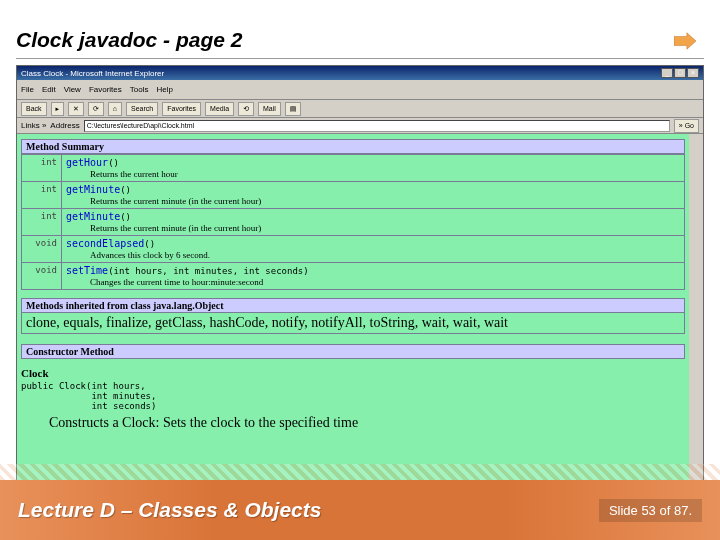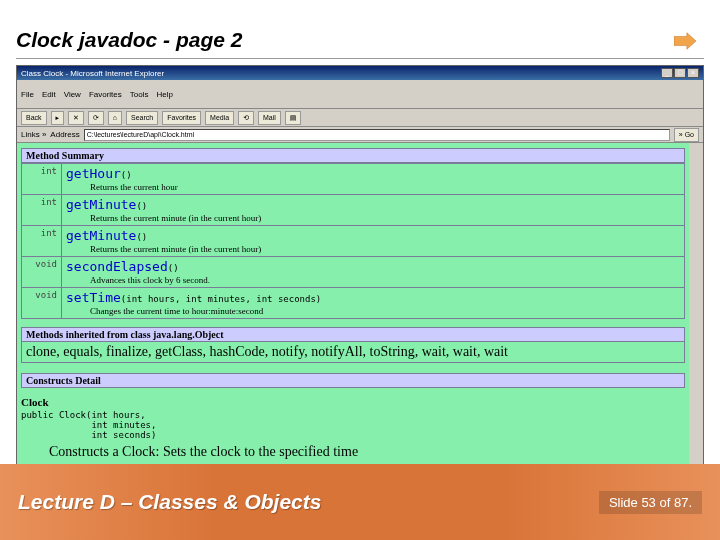--- a/index.html
+++ b/index.html
@@ -5,43 +5,43 @@
   * { margin: 0; padding: 0; box-sizing: border-box; }
   body { width: 720px; height: 540px; background: #fff; font-family: Verdana, Arial, sans-serif; position: relative; overflow: hidden; }
   .slide-title { font-size: 21px; font-weight: bold; font-style: italic; color: #000; padding: 8px 16px 6px; margin-top: 20px; }
   .title-rule { border: 0; border-top: 1px solid #999; margin: 0 16px 6px; }
   .accent-arrow { position: absolute; top: 32px; right: 24px; }
   .accent-arrow svg { width: 22px; height: 18px; }
   .browser { margin: 0 16px; border: 1px solid #666; background: #d4d0c8; font-size: 8px; color: #000; }
   .browser-titlebar { background: linear-gradient(#0a246a,#3a6ea5); color: #fff; height: 14px; display: flex; align-items: center; padding: 0 4px; font-size: 8px; }
   .browser-titlebar .spacer { flex: 1; }
   .wbtn { width: 12px; height: 10px; background: #d4d0c8; border: 1px solid #555; margin-left: 1px; font-size: 7px; text-align: center; line-height: 8px; }
-  .browser-menubar { height: 29px; display: flex; align-items: center; padding: 0 4px; gap: 8px; font-size: 8px; background: #d4d0c8; border-bottom: 1px solid #888; }
+  .browser-menubar { height: 20px; display: flex; align-items: center; padding: 0 4px; gap: 8px; font-size: 8px; background: #d4d0c8; border-bottom: 1px solid #888; }
   .browser-toolbar { height: 18px; display: flex; align-items: center; padding: 0 4px; gap: 4px; background: #d4d0c8; border-bottom: 1px solid #888; }
   .tbtn { height: 14px; padding: 0 4px; border: 1px solid #999; background: #ece9d8; font-size: 7px; display: flex; align-items: center; }
   .browser-addrbar { height: 16px; display: flex; align-items: center; padding: 0 4px; gap: 4px; background: #d4d0c8; border-bottom: 1px solid #888; }
   .addr-input { flex: 1; height: 12px; background: #fff; border: 1px inset #999; font-size: 7px; padding: 0 2px; line-height: 10px; }
   .content { background: #86efac; height: 409px; overflow: hidden; position: relative; border-right: 14px solid #d4d0c8; }
   .javadoc { padding: 2px 4px; font-family: "Times New Roman", serif; font-size: 9px; }
   .section-header { background: #ccccff; border: 1px solid #7a7a99; padding: 1px 4px; font-weight: bold; font-size: 10px; margin-top: 3px; }
   .method-table { width: 100%; border-collapse: collapse; border: 1px solid #7a7a99; margin-top: 0; }
   .method-table td { border: 1px solid #7a7a99; vertical-align: top; padding: 2px 4px; font-size: 9px; }
   .ret-col { width: 40px; text-align: right; color: #444; font-family: monospace; font-size: 8px; }
-  .method-name { color: #0000cc; font-family: monospace; font-size: 13px; text-align: right; }
+  .method-name { color: #0000cc; font-family: monospace; font-size: 10px; text-align: right; }
   .method-sig { font-family: monospace; font-size: 9px; }
   .method-desc { display: block; margin-left: 24px; margin-top: 1px; }
   .inherited-row { padding: 2px 4px; font-size: 14px; border: 1px solid #7a7a99; border-top: 0; }
   .ctor-detail { margin-top: 8px; }
   .ctor-name { font-weight: bold; font-size: 11px; margin-top: 6px; }
   .ctor-sig { font-family: monospace; font-size: 9px; white-space: pre; margin-top: 2px; }
   .ctor-desc { font-size: 14px; margin-left: 28px; margin-top: 4px; }
   .statusbar { height: 16px; background: #d4d0c8; border-top: 1px solid #888; display: flex; align-items: center; padding: 0 4px; font-size: 8px; }
   .statusbar .spacer { flex: 1; }
   .statusbox { border: 1px inset #aaa; height: 12px; padding: 0 6px; line-height: 10px; margin-left: 2px; }
-  .footer { position: absolute; left: 0; right: 0; bottom: 0; height: 76px; background: linear-gradient(90deg, #e8915a 0%, #d97438 30%, #d97438 70%, #e8915a 100%); display: flex; align-items: center; padding: 0 18px; gap: 20px; }
+  .footer { position: absolute; left: 0; right: 0; bottom: 0; height: 60px; background: linear-gradient(90deg, #e8915a 0%, #d97438 30%, #d97438 70%, #e8915a 100%); display: flex; align-items: center; padding: 0 18px; gap: 20px; }
   .footer .lec { color: #fff; font-weight: bold; font-style: italic; font-size: 21px; text-shadow: 1px 1px 1px rgba(0,0,0,.3); }
   .footer .spacer { flex: 1; }
   .footer .slideno { color: #fff; background: rgba(0,0,0,.15); padding: 4px 10px; font-size: 13px; }
   .pre-footer { position: absolute; left: 0; right: 0; bottom: 60px; height: 16px; background: repeating-linear-gradient(45deg, rgba(230,150,100,.25) 0 4px, rgba(255,255,255,.25) 4px 8px); }
 </style>
 </head>
 <body>
 
 <div class="slide-title">Clock javadoc - page 2</div>
 <div class="accent-arrow">
@@ -112,21 +112,21 @@
         <tr>
           <td class="ret-col">void</td>
           <td><span class="method-name">setTime</span><span class="method-sig">(int hours, int minutes, int seconds)</span><span class="method-desc">Changes the current time to hour:minute:second</span></td>
         </tr>
       </tbody>
         </table>
 
       <div class="section-header" style="margin-top:8px;">Methods inherited from class java.lang.Object</div>
       <div class="inherited-row">clone, equals, finalize, getClass, hashCode, notify, notifyAll, toString, wait, wait, wait</div>
 
-      <div class="section-header" style="margin-top:10px;">Constructs Detail</div>
+      <div class="section-header" style="margin-top:10px;">Constructor Method</div>
 
       <div class="ctor-detail">
         <div class="ctor-name">Clock</div>
         <div class="ctor-sig">public Clock(int hours,
              int minutes,
              int seconds)</div>
         <div class="ctor-desc">Constructs a Clock: Sets the clock to the specified time</div>
       </div>
     </div>
   </div>

